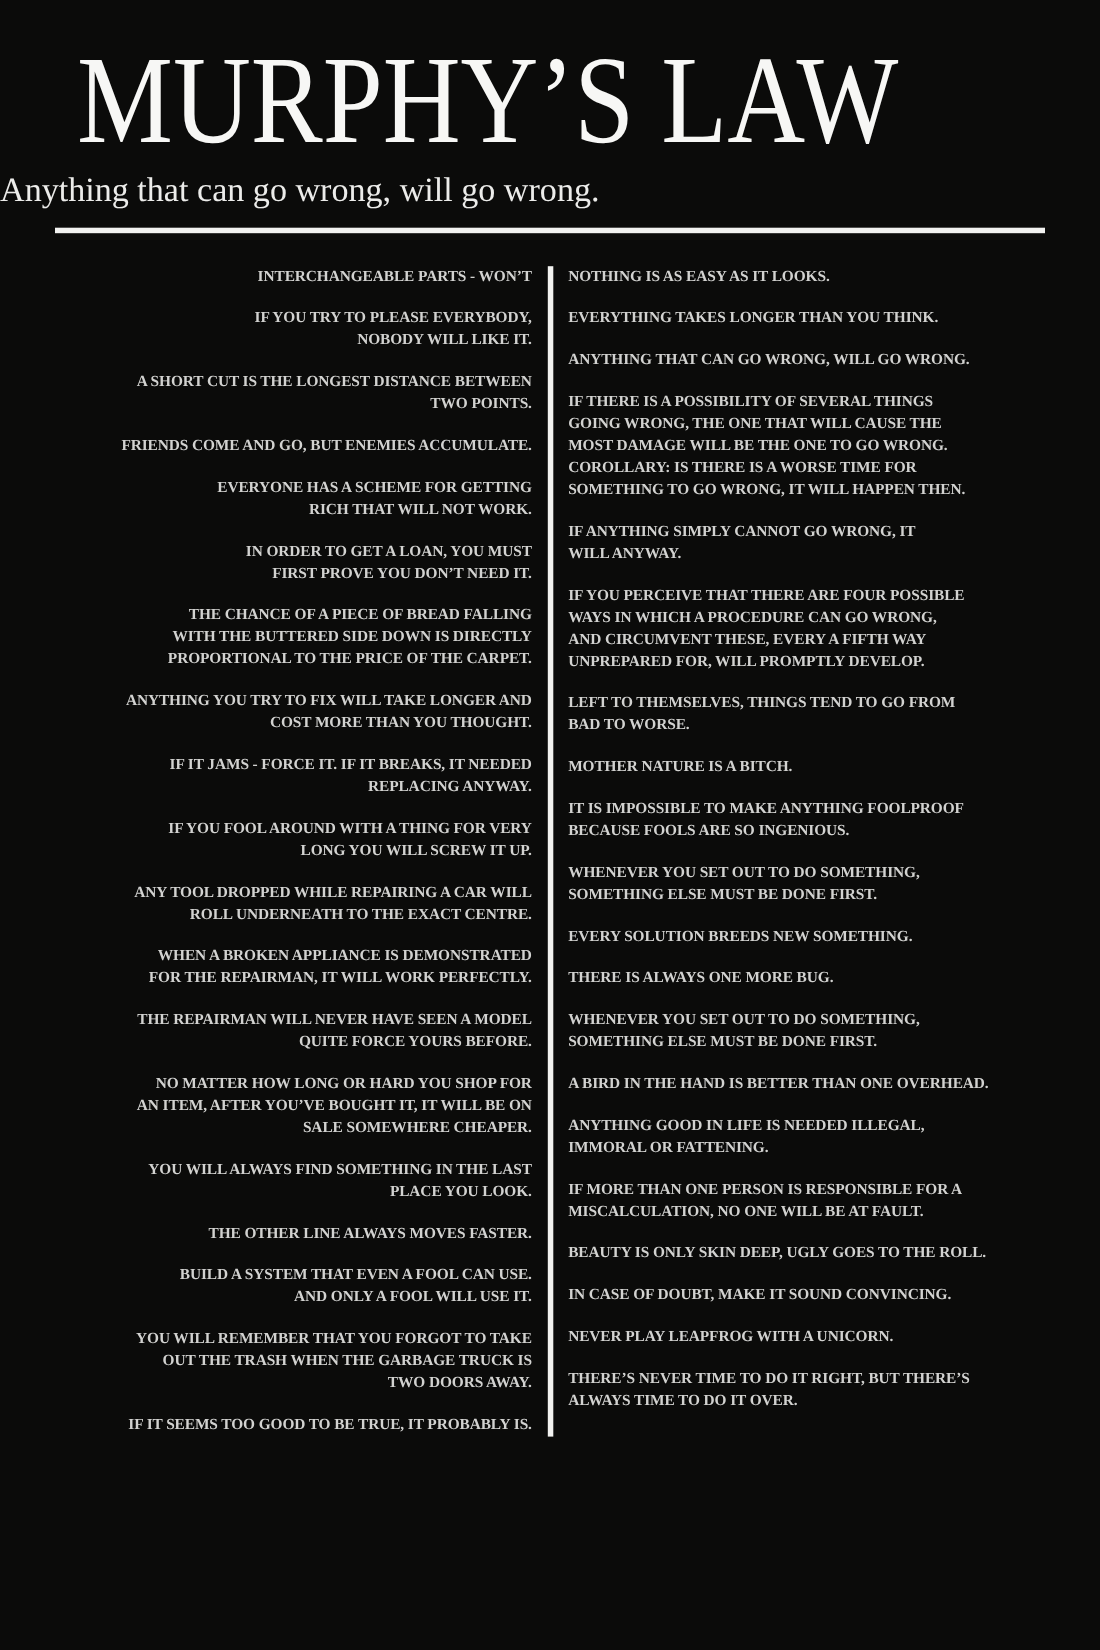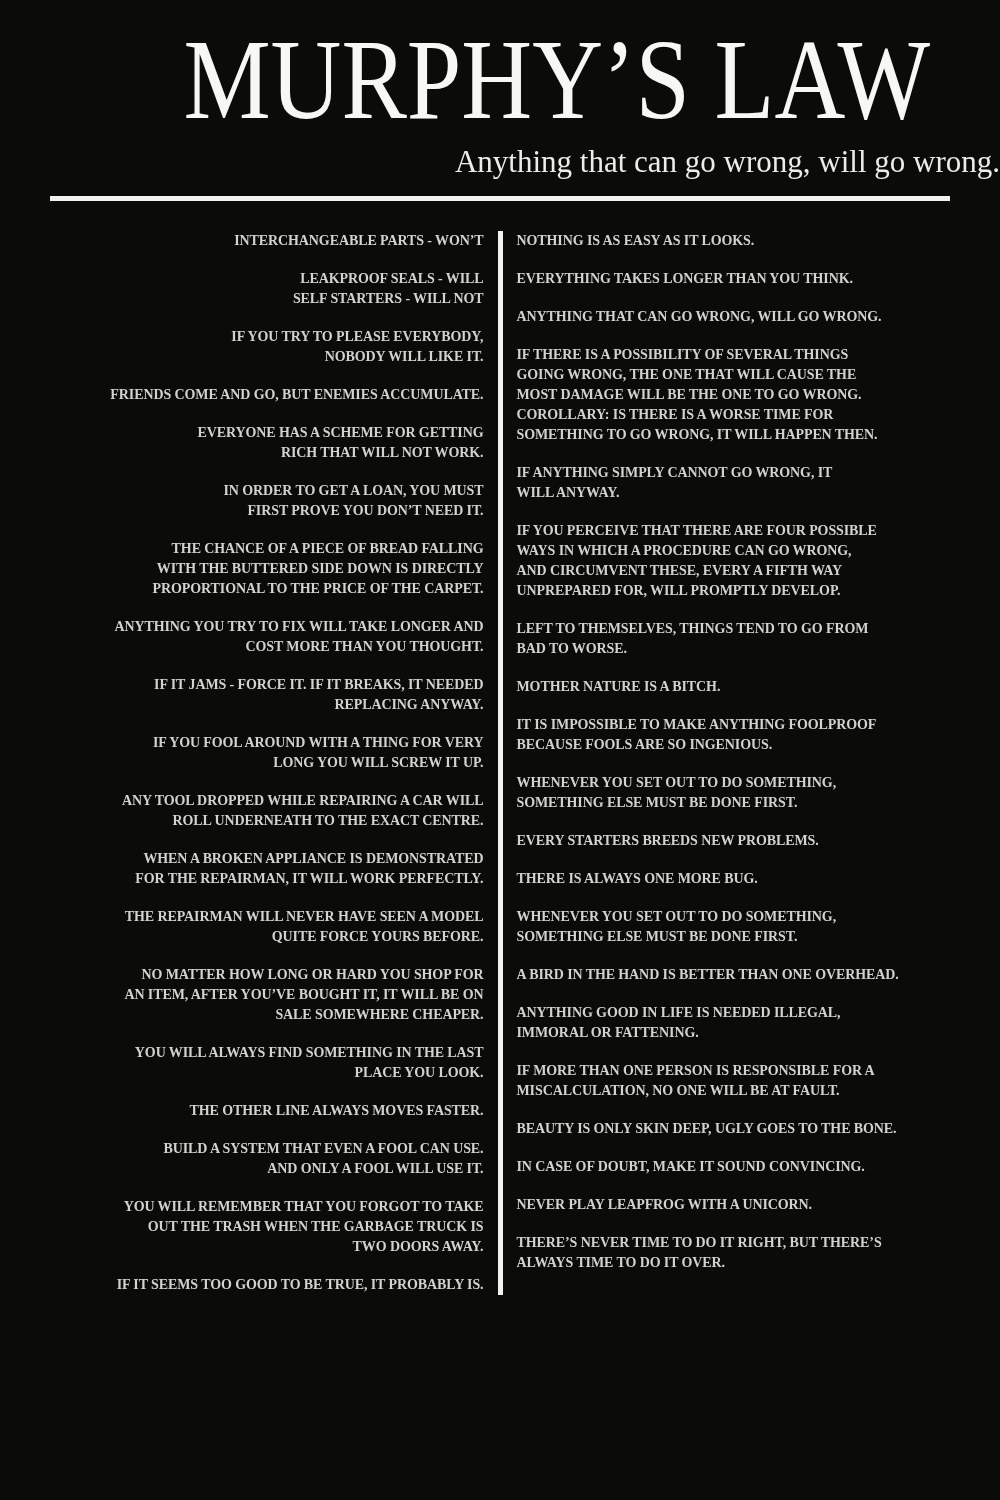--- a/index.html
+++ b/index.html
@@ -12,22 +12,22 @@
     background: #0b0b0a;
     font-family: "Liberation Serif", "DejaVu Serif", serif;
   }
   .poster {
     width: 1000px;
     height: 1500px;
     background: #0b0b0a;
     position: relative;
   }
   .header {
-    text-align: right;
-    padding-top: 20px;
+    text-align: left;
+    padding-top: 31px;
   }
   .title {
     color: #f7f7f5;
     font-size: 114px;
     font-weight: 400;
     line-height: 1.05;
     white-space: nowrap;
     transform: scaleX(0.86);
     transform-origin: 50% 50%;
   }
@@ -84,24 +84,24 @@
     <div class="title">MURPHY’S LAW</div>
     <div class="subtitle">Anything that can go wrong, will go wrong.</div>
   </div>
 
   <div class="header-rule"></div>
 
   <div class="columns">
 
     <div class="col col-left">
       <div class="law">INTERCHANGEABLE PARTS - WON’T</div>
-      <div class="law">LEAKPROOF SEALS - WILL
-SELF STARTERS - WILL NOT</div>
       <div class="law">IF YOU TRY TO PLEASE EVERYBODY,
 NOBODY WILL LIKE IT.</div>
+      <div class="law">A SHORT CUT IS THE LONGEST DISTANCE BETWEEN
+TWO POINTS.</div>
       <div class="law">FRIENDS COME AND GO, BUT ENEMIES ACCUMULATE.</div>
       <div class="law">EVERYONE HAS A SCHEME FOR GETTING
 RICH THAT WILL NOT WORK.</div>
       <div class="law">IN ORDER TO GET A LOAN, YOU MUST
 FIRST PROVE YOU DON’T NEED IT.</div>
       <div class="law">THE CHANCE OF A PIECE OF BREAD FALLING
 WITH THE BUTTERED SIDE DOWN IS DIRECTLY
 PROPORTIONAL TO THE PRICE OF THE CARPET.</div>
       <div class="law">ANYTHING YOU TRY TO FIX WILL TAKE LONGER AND
 COST MORE THAN YOU THOUGHT.</div>
@@ -147,30 +147,30 @@
 WAYS IN WHICH A PROCEDURE CAN GO WRONG,
 AND CIRCUMVENT THESE, EVERY A FIFTH WAY
 UNPREPARED FOR, WILL PROMPTLY DEVELOP.</div>
       <div class="law">LEFT TO THEMSELVES, THINGS TEND TO GO FROM
 BAD TO WORSE.</div>
       <div class="law">MOTHER NATURE IS A BITCH.</div>
       <div class="law">IT IS IMPOSSIBLE TO MAKE ANYTHING FOOLPROOF
 BECAUSE FOOLS ARE SO INGENIOUS.</div>
       <div class="law">WHENEVER YOU SET OUT TO DO SOMETHING,
 SOMETHING ELSE MUST BE DONE FIRST.</div>
-      <div class="law">EVERY STARTERS BREEDS NEW PROBLEMS.</div>
+      <div class="law">EVERY SOLUTION BREEDS NEW SOMETHING.</div>
       <div class="law">THERE IS ALWAYS ONE MORE BUG.</div>
       <div class="law">WHENEVER YOU SET OUT TO DO SOMETHING,
 SOMETHING ELSE MUST BE DONE FIRST.</div>
       <div class="law">A BIRD IN THE HAND IS BETTER THAN ONE OVERHEAD.</div>
       <div class="law">ANYTHING GOOD IN LIFE IS NEEDED ILLEGAL,
 IMMORAL OR FATTENING.</div>
       <div class="law">IF MORE THAN ONE PERSON IS RESPONSIBLE FOR A
 MISCALCULATION, NO ONE WILL BE AT FAULT.</div>
-      <div class="law">BEAUTY IS ONLY SKIN DEEP, UGLY GOES TO THE BONE.</div>
+      <div class="law">BEAUTY IS ONLY SKIN DEEP, UGLY GOES TO THE ROLL.</div>
       <div class="law">IN CASE OF DOUBT, MAKE IT SOUND CONVINCING.</div>
       <div class="law">NEVER PLAY LEAPFROG WITH A UNICORN.</div>
       <div class="law">THERE’S NEVER TIME TO DO IT RIGHT, BUT THERE’S
 ALWAYS TIME TO DO IT OVER.</div>
 
     </div>
 
   </div>
 
 </div>

